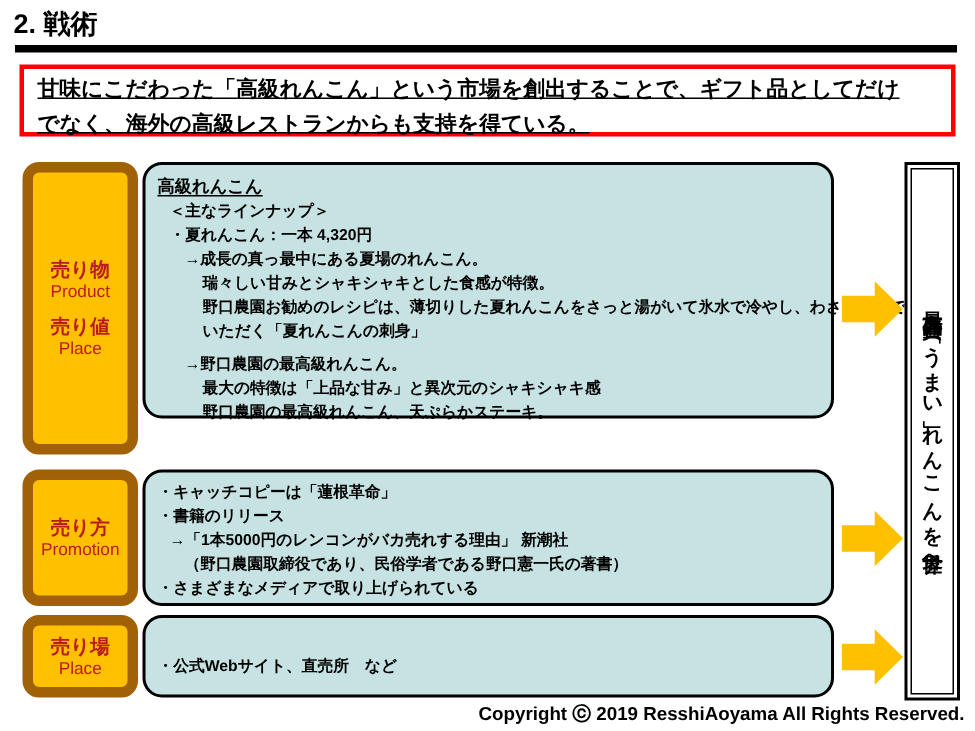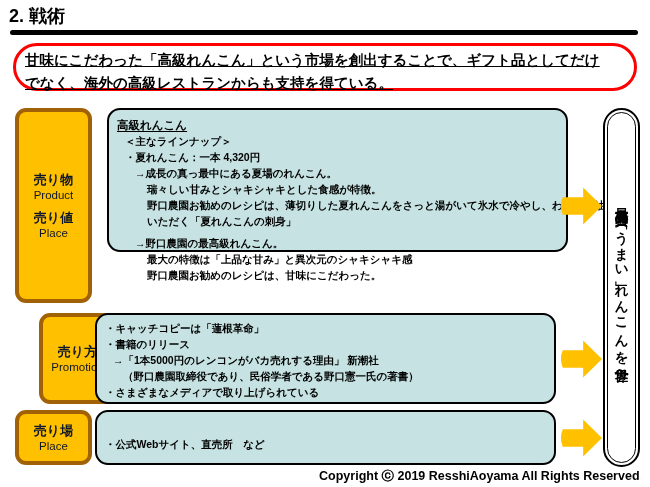--- a/index.html
+++ b/index.html
@@ -1,29 +1,29 @@
 <!DOCTYPE html>
 <html><head>
 <meta charset="utf-8">
 <style>
-  * { margin:0; padding:0; box-sizing:border-box;border-radius:31px; }
+  * { margin:0; padding:0; box-sizing:border-box; }
   body { background:#fff; font-family:"Liberation Sans","DejaVu Sans",sans-serif; }
   .slide { position:relative; width:650px; height:487px; background:#fff; overflow:hidden; }
 
   .page-title { position:absolute; left:9px; top:4px; font-size:18px; font-weight:bold; color:#000; }
   .title-rule { position:absolute; left:10px; top:30px; width:628px; height:5px; background:#000; }
 
   .lead-box { position:absolute; left:13px; top:43px; width:624px; height:48px;
               border:3px solid #FF0000; background:#fff; padding:3px 9px;
               font-size:14.5px; font-weight:bold; line-height:23px; color:#000;text-decoration:underline; }
 
   .label-box { position:absolute; left:15px; width:77px; background:#FFC000;
-               border:4px solid #a16207; border-radius:11px;
+               border:7px solid #a16207; border-radius:11px;
                display:flex; flex-direction:column; align-items:center; justify-content:center;
-               text-align:center; color:#0f172a; }
+               text-align:center; color:#b91c1c; }
   .label-jp { font-size:13px; font-weight:bold; line-height:17px; }
   .label-en { font-size:11.5px; font-weight:normal; line-height:15px; }
   .label-gap { height:6px; }
 
   .panel { position:absolute; left:95px; width:461px; background:#C6E2E2;
            border:2px solid #000; border-radius:13px; padding:7px 8px 0 8px; color:#000; }
   .pline { font-size:10.5px; font-weight:bold; line-height:16px; white-space:nowrap; }
   .heading { font-size:11.5px; text-decoration:underline; text-underline-offset:2px; }
   .ind1 { padding-left:8px; }
   .ind2 { padding-left:18px; }
@@ -60,35 +60,35 @@
   </div>
 
   <div class="label-box" style="top:108px; height:195px;">
     <div class="label-jp">売り物</div>
     <div class="label-en">Product</div>
     <div class="label-gap"></div>
     <div class="label-jp">売り値</div>
     <div class="label-en">Place</div>
   </div>
 
-  <div class="panel" style="top:108px; height:144px;margin-left:12px;">
+  <div class="panel" style="top:108px; height:171px;">
     <div class="pline heading">高級れんこん</div>
     <div class="pline ind1">＜主なラインナップ＞</div>
     <div class="pline ind1">・夏れんこん：一本 4,320円</div>
     <div class="pline ind2">→成長の真っ最中にある夏場のれんこん。</div>
     <div class="pline ind3">瑞々しい甘みとシャキシャキとした食感が特徴。</div>
     <div class="pline ind3">野口農園お勧めのレシピは、薄切りした夏れんこんをさっと湯がいて氷水で冷やし、わさび醤油で</div>
     <div class="pline ind3">いただく「夏れんこんの刺身」</div>
     <div class="vgap"></div>
     <div class="pline ind2">→野口農園の最高級れんこん。</div>
     <div class="pline ind3">最大の特徴は「上品な甘み」と異次元のシャキシャキ感</div>
-    <div class="pline ind3">野口農園お勧めのレシピは、甘味にこだわった。</div>
+    <div class="pline ind3">野口農園の最高級れんこん、天ぷらかステーキ。</div>
   </div>
 
-  <div class="label-box" style="top:313px; height:91px;margin-left:24px;">
+  <div class="label-box" style="top:313px; height:91px;">
     <div class="label-jp">売り方</div>
     <div class="label-en">Promotion</div>
   </div>
 
   <div class="panel" style="top:313px; height:91px; padding-top:5px;">
     <div class="pline">・キャッチコピーは「蓮根革命」</div>
     <div class="pline">・書籍のリリース</div>
     <div class="pline ind1">→「1本5000円のレンコンがバカ売れする理由」 新潮社</div>
     <div class="pline ind2">（野口農園取締役であり、民俗学者である野口憲一氏の著書）</div>
     <div class="pline">・さまざまなメディアで取り上げられている</div>

